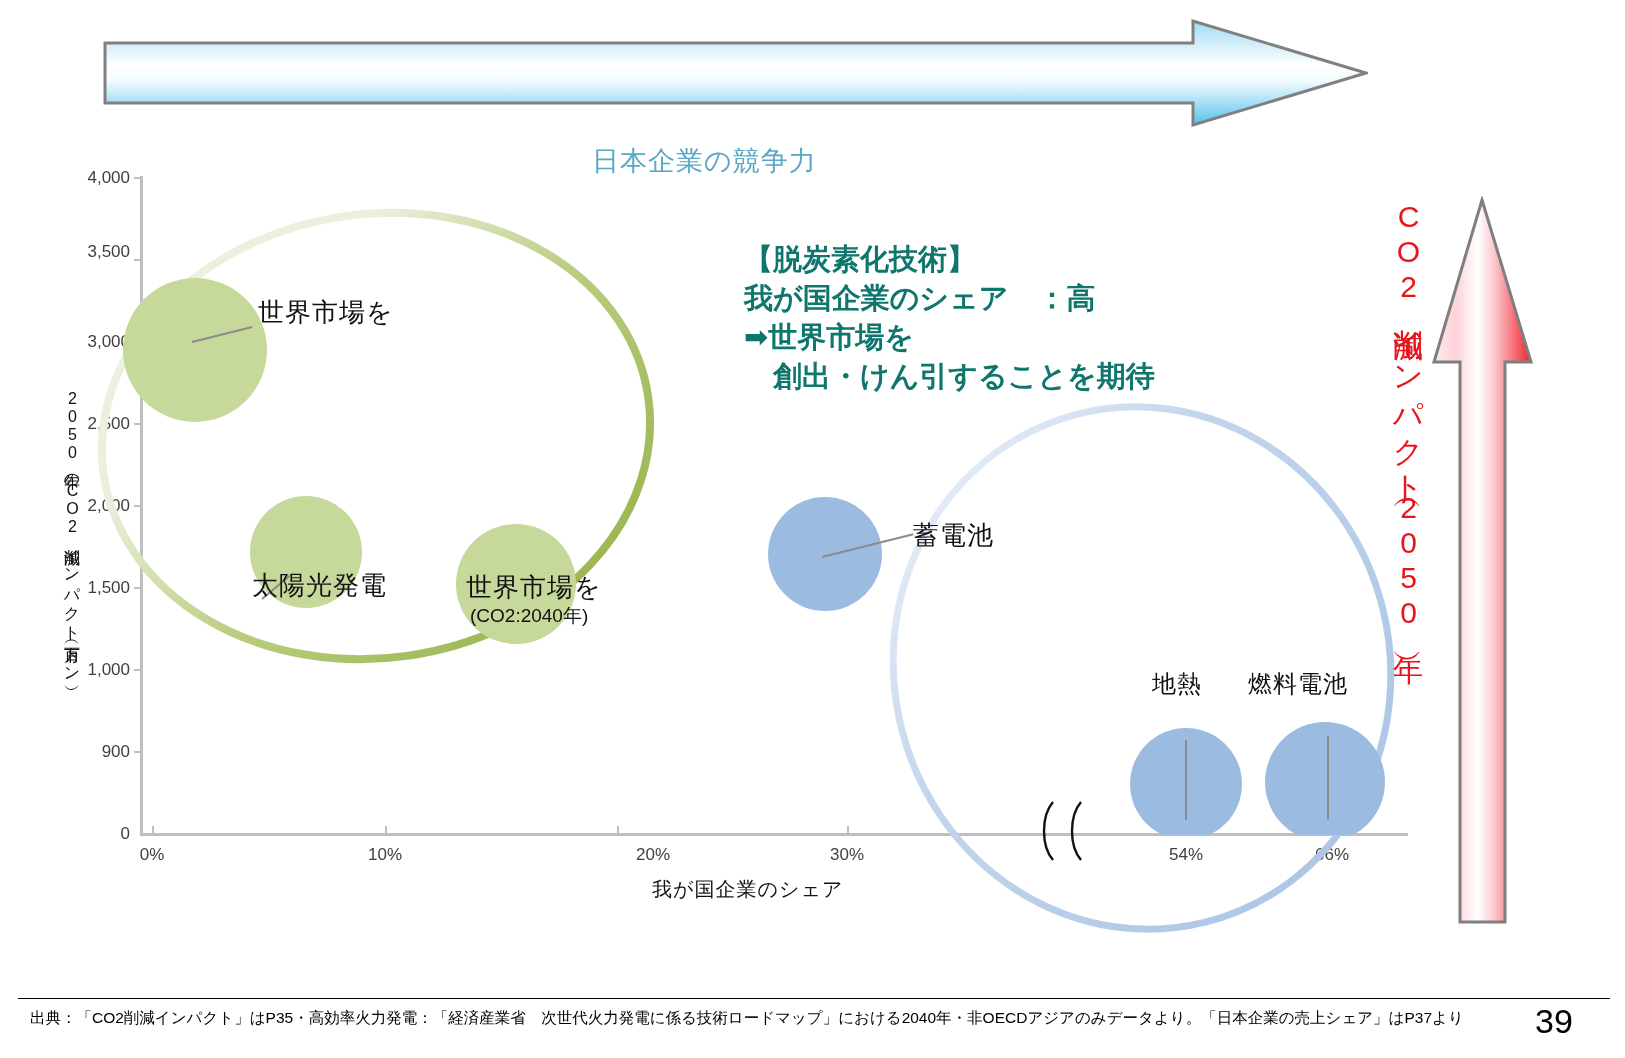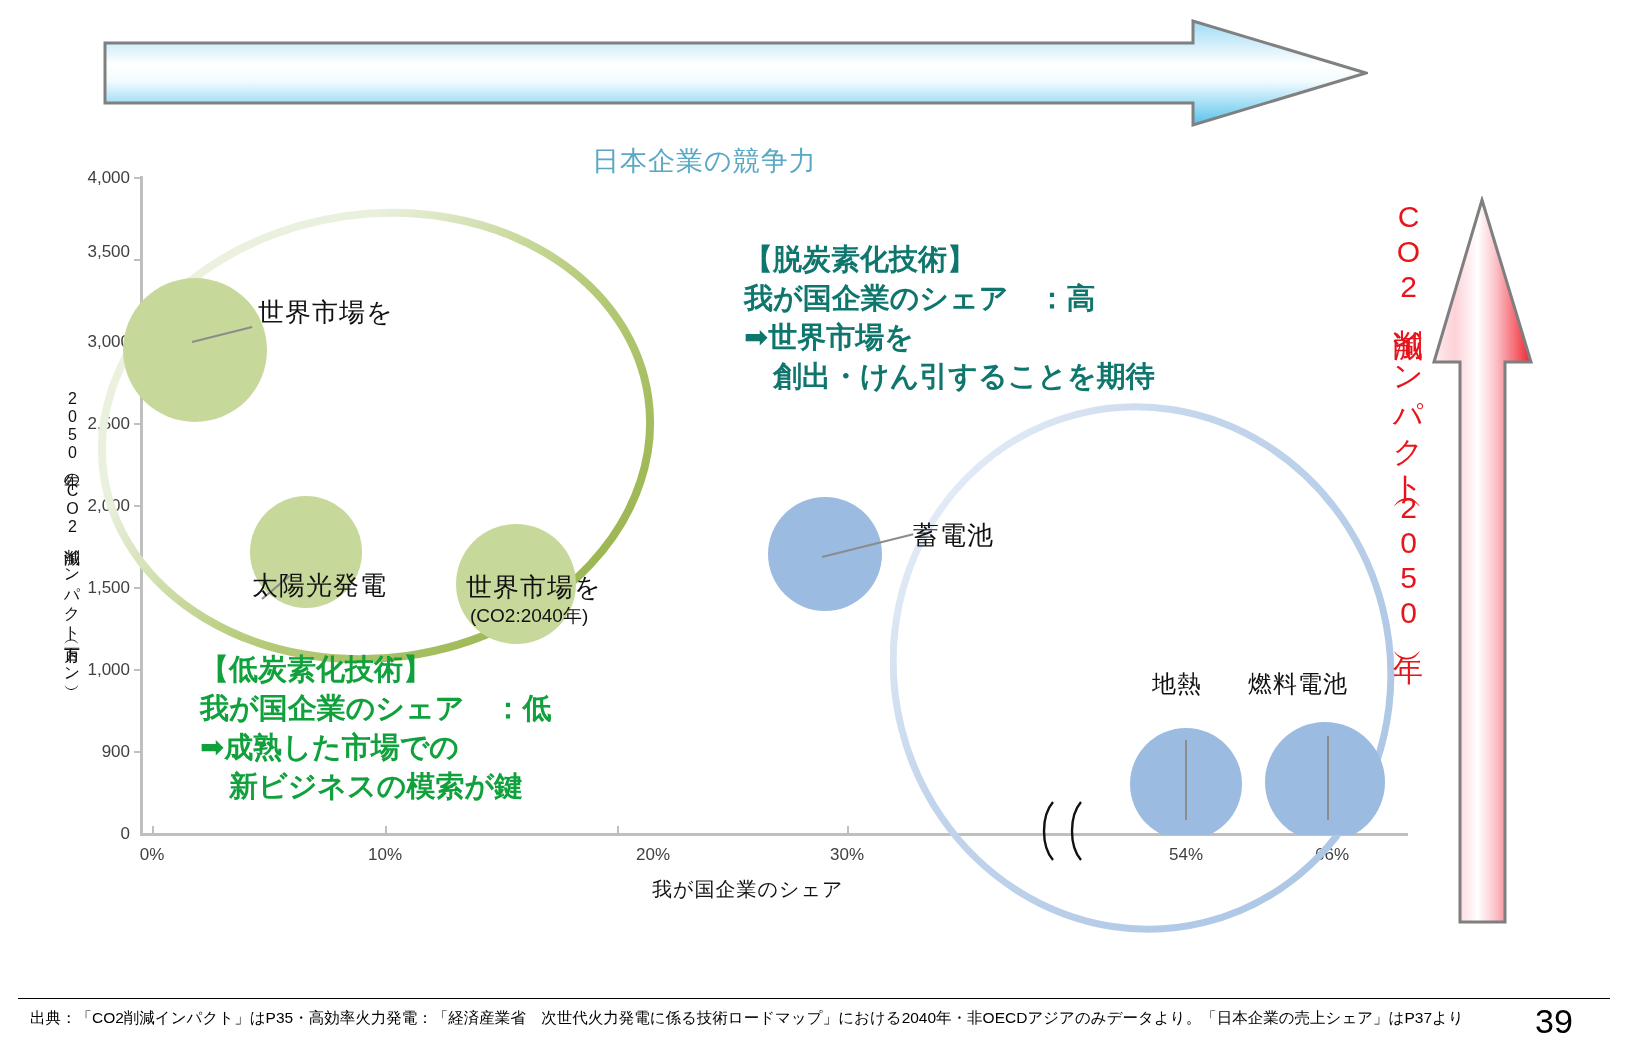--- a/index.html
+++ b/index.html
@@ -188,24 +188,20 @@
   <div class="leader" style="left:1327px;top:736px;width:2px;height:84px;"></div>
   <div class="bub-label small" style="left:1248px;top:668px;">燃料電池</div>
 
   <div class="axis-break">
     <svg width="70" height="62" viewBox="0 0 70 62">
       <path d="M18,2 C6,16 6,46 18,60" fill="none" stroke="#111" stroke-width="2.4"></path>
       <path d="M46,2 C34,16 34,46 46,60" fill="none" stroke="#111" stroke-width="2.4"></path>
     </svg>
   </div>
 
-  <div class="anno green">【低炭素化技術】
-我が国企業のシェア　：低
-➡成熟した市場での
-　新ビジネスの模索が鍵</div>
   <div class="anno blue">【脱炭素化技術】
 我が国企業のシェア　：高
 ➡世界市場を
 　創出・けん引することを期待</div>
 
   <div class="red-arrow">
     <svg viewBox="0 0 105 730" preserveAspectRatio="none">
       <defs>
         <linearGradient id="redGrad" x1="0" y1="0" x2="1" y2="0">
           <stop offset="0%" stop-color="#fdecee"></stop>

